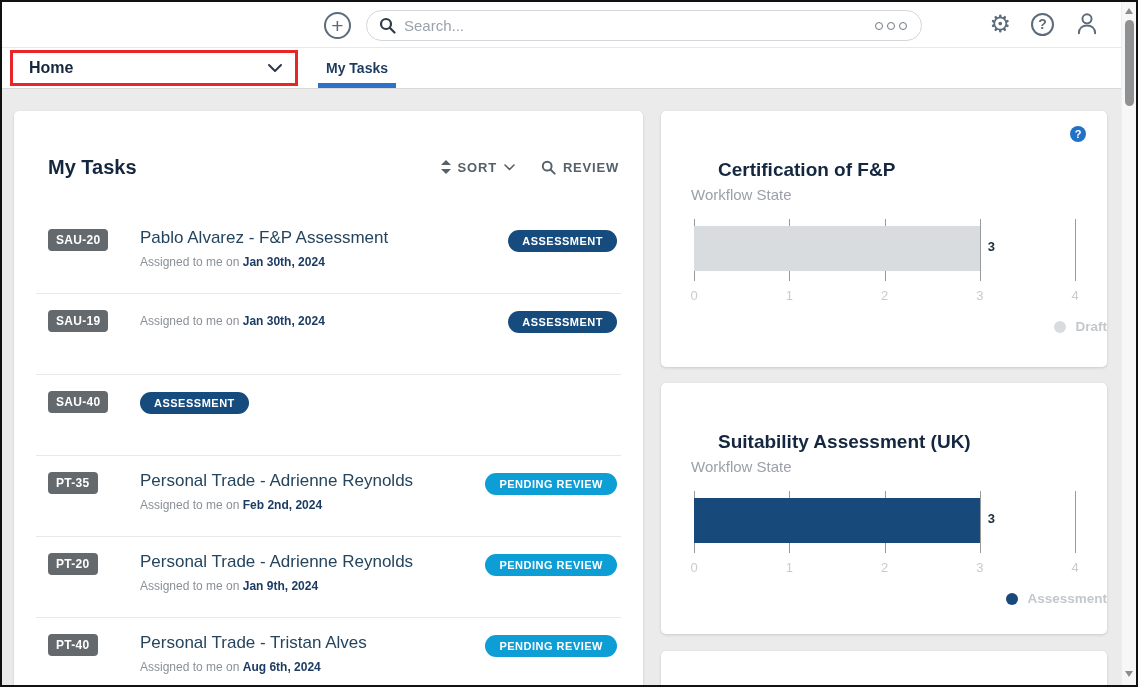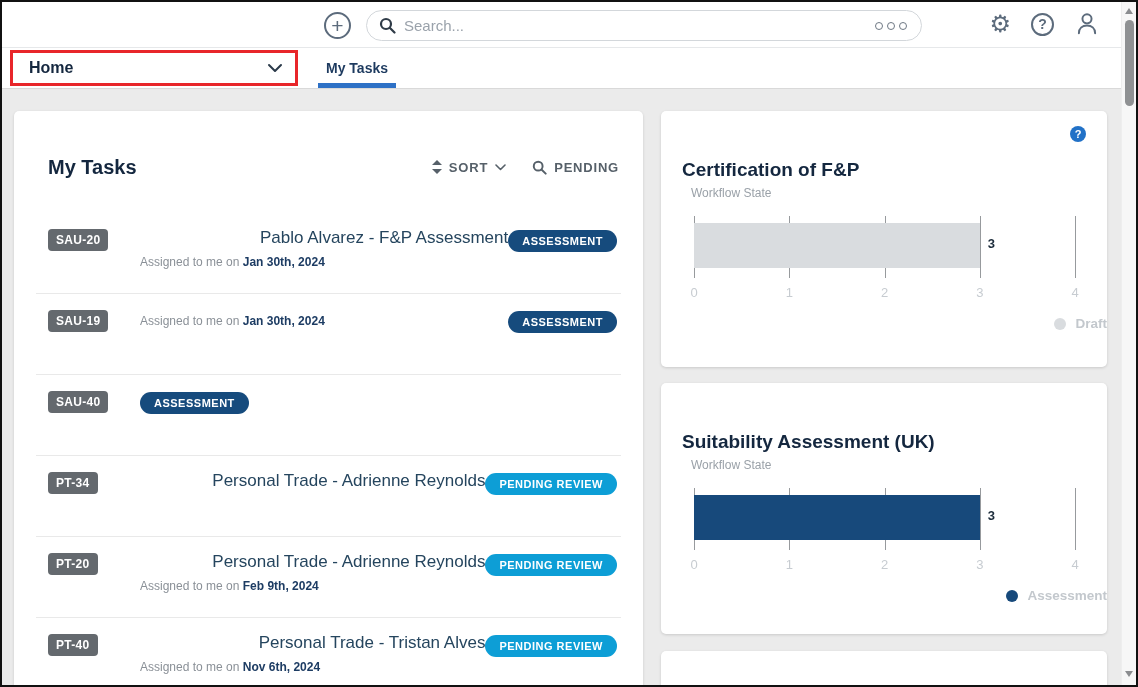--- a/index.html
+++ b/index.html
@@ -59,39 +59,39 @@
   .ctrl { display:flex; align-items:center; gap:7px; color:#566069; font-size:13px;
           font-weight:bold; letter-spacing:.8px; cursor:pointer; }
   .task-list { margin:0 22px; }
   .task-row { height:80px; display:flex; align-items:flex-start; padding:14px 0 0 0; cursor:pointer; }
   .row-divider { border-top:1px solid #e9e9e9; height:0; }
   .badge-col { width:104px; padding-left:12px; flex:0 0 auto; }
   .task-badge { display:inline-block; background:#64696e; color:#fff; font-size:12px;
                 font-weight:bold; padding:4px 8px; border-radius:4px; margin-top:2px;
                 letter-spacing:.3px; }
   .task-main { flex:1; min-width:0; }
-  .task-title { font-size:17px; color:#25455e; line-height:22px;text-align:right; }
+  .task-title { font-size:17px; color:#25455e; line-height:22px; }
   .task-sub { margin-top:6px; font-size:12px; color:#8a9097; }
   .task-sub b { color:#1d3c63; }
   .pill { flex:0 0 auto; margin-top:3px; margin-right:4px; color:#fff; font-size:11px;
           font-weight:bold; letter-spacing:.5px; padding:5px 14px; border-radius:12px;
           white-space:nowrap; }
   .pill-navy { background:#164b7d; }
   .pill-cyan { background:#0d9ed6; }
 
   
   .chart-card-1 { left:659px; top:109px; width:446px; height:256px; }
   .chart-card-2 { left:659px; top:381px; width:446px; height:251px; }
   .chart-card-3 { left:659px; top:649px; width:446px; height:60px; }
   .help-badge { position:absolute; top:15px; right:21px; width:16px; height:16px;
                 border-radius:50%; background:#2171c7; color:#fff; font-size:11px;
                 font-weight:bold; display:flex; align-items:center; justify-content:center;
                 cursor:pointer; }
-  .card-title { padding:48px 30px 0 21px; font-size:19px; font-weight:bold; color:#14273f; }
-  .card-sub { padding:5px 30px 0 30px; font-size:12px; color:#9aa1a8; }
+  .card-title { padding:48px 30px 0 44px; font-size:19px; font-weight:bold; color:#14273f;margin-left:13px; }
+  .card-sub { padding:5px 30px 0 30px; font-size:15px; color:#9aa1a8; }
   .chart { position:relative; margin:16px 32px 0 33px; height:62px; }
   .tick { position:absolute; top:0; bottom:0; width:1px; background:#979a9d; }
   .bar { position:absolute; left:0; top:7px; height:45px; }
   .bar-value { position:absolute; top:20px; font-size:13px; font-weight:bold; color:#1b2b3a; }
   .axis { position:relative; margin:7px 32px 0 33px; height:16px; }
   .axis-label { position:absolute; transform:translateX(-50%); font-size:13px; color:#c7ccd1; }
   .legend { margin-top:15px; display:flex; justify-content:flex-end; align-items:center; gap:9px; }
   .legend-dot { width:12px; height:12px; border-radius:50%; }
   .legend-label { font-size:13.5px; font-weight:bold; color:#c3c8cd; }
 
@@ -165,21 +165,21 @@
           <span>SORT</span>
           <svg width="11" height="7" viewBox="0 0 11 7">
             <polyline points="1,1 5.5,5.5 10,1" fill="none" stroke="#566069" stroke-width="1.6" stroke-linecap="round" stroke-linejoin="round"></polyline>
           </svg>
         </div>
         <div class="ctrl">
           <svg width="15" height="15" viewBox="0 0 17 17">
             <circle cx="7" cy="7" r="5" fill="none" stroke="#566069" stroke-width="2.2"></circle>
             <line x1="11" y1="11" x2="15.5" y2="15.5" stroke="#566069" stroke-width="2.2" stroke-linecap="round"></line>
           </svg>
-          <span>PENDING</span>
+          <span>REVIEW</span>
         </div>
       </div>
     </div>
 
     <div class="task-list">
 
       <div class="task-row">
         <div class="badge-col"><span class="task-badge">SAU-20</span></div>
         <div class="task-main">
           <div class="task-title">Pablo Alvarez - F&amp;P Assessment</div>
@@ -198,43 +198,44 @@
       </div>
       <div class="row-divider"></div>
 
       <div class="task-row">
         <div class="badge-col"><span class="task-badge">SAU-40</span></div>
         <span class="pill pill-navy">ASSESSMENT</span>
       </div>
       <div class="row-divider"></div>
 
       <div class="task-row">
-        <div class="badge-col"><span class="task-badge">PT-34</span></div>
+        <div class="badge-col"><span class="task-badge">PT-35</span></div>
         <div class="task-main">
           <div class="task-title">Personal Trade - Adrienne Reynolds</div>
+          <div class="task-sub"><span>Assigned to me on</span> <b>Feb 2nd, 2024</b></div>
         </div>
         <span class="pill pill-cyan">PENDING REVIEW</span>
       </div>
       <div class="row-divider"></div>
 
       <div class="task-row">
         <div class="badge-col"><span class="task-badge">PT-20</span></div>
         <div class="task-main">
           <div class="task-title">Personal Trade - Adrienne Reynolds</div>
-          <div class="task-sub"><span>Assigned to me on</span> <b>Feb 9th, 2024</b></div>
+          <div class="task-sub"><span>Assigned to me on</span> <b>Jan 9th, 2024</b></div>
         </div>
         <span class="pill pill-cyan">PENDING REVIEW</span>
       </div>
       <div class="row-divider"></div>
 
       <div class="task-row">
         <div class="badge-col"><span class="task-badge">PT-40</span></div>
         <div class="task-main">
           <div class="task-title">Personal Trade - Tristan Alves</div>
-          <div class="task-sub"><span>Assigned to me on</span> <b>Nov 6th, 2024</b></div>
+          <div class="task-sub"><span>Assigned to me on</span> <b>Aug 6th, 2024</b></div>
         </div>
         <span class="pill pill-cyan">PENDING REVIEW</span>
       </div>
 
     </div>
   </div>
 
   <div class="card chart-card-1">
     <div class="help-badge">
       <span>?</span>

